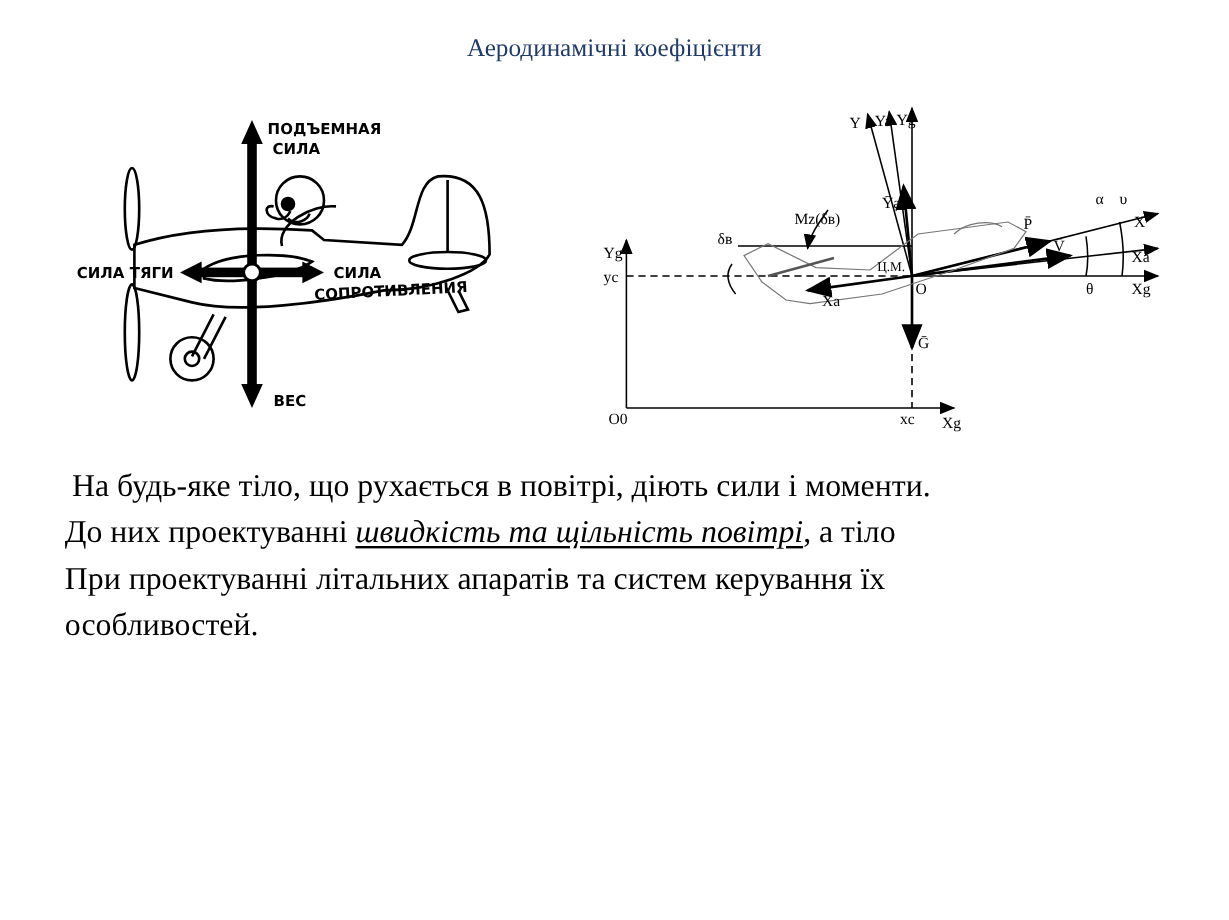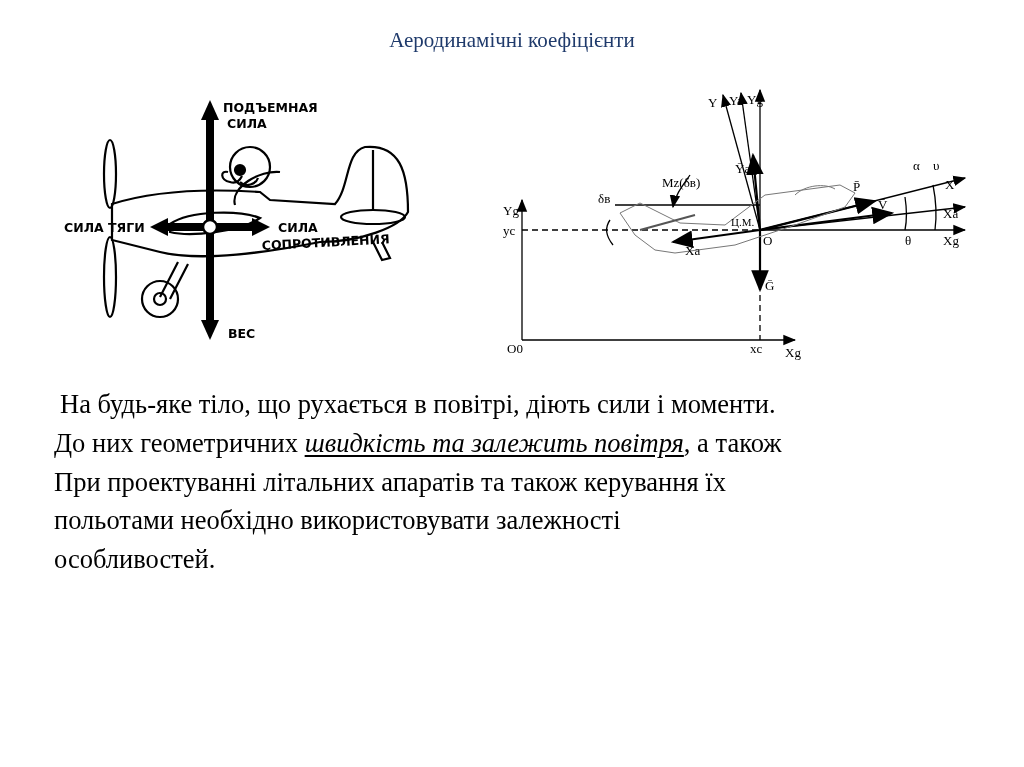--- a/index.html
+++ b/index.html
@@ -143,17 +143,16 @@
     <text x="410" y="160">θ</text>
     <text x="270" y="205">Ḡ</text>
     <text x="12" y="268">O0</text>
     <text x="255" y="268">xc</text>
     <text x="290" y="272">Xg</text>
   </g>
 </svg>
 
 <div class="body-text">
   <p class="first">На будь-яке тіло, що рухається в повітрі, діють сили і моменти.</p>
-  <p><span>До них геометричних </span><span class="emph">швидкість та залежить повітря</span><span>, а також</span></p>
-  <p>При проектуванні літальних апаратів та також керування їх</p>
-  <p>польотами необхідно використовувати залежності</p>
+  <p><span>До них проектуванні </span><span class="emph">швидкість та щільність повітрі</span><span>, а тіло</span></p>
+  <p>При проектуванні літальних апаратів та систем керування їх</p>
   <p>особливостей.</p>
 </div>
 
 </body></html>

